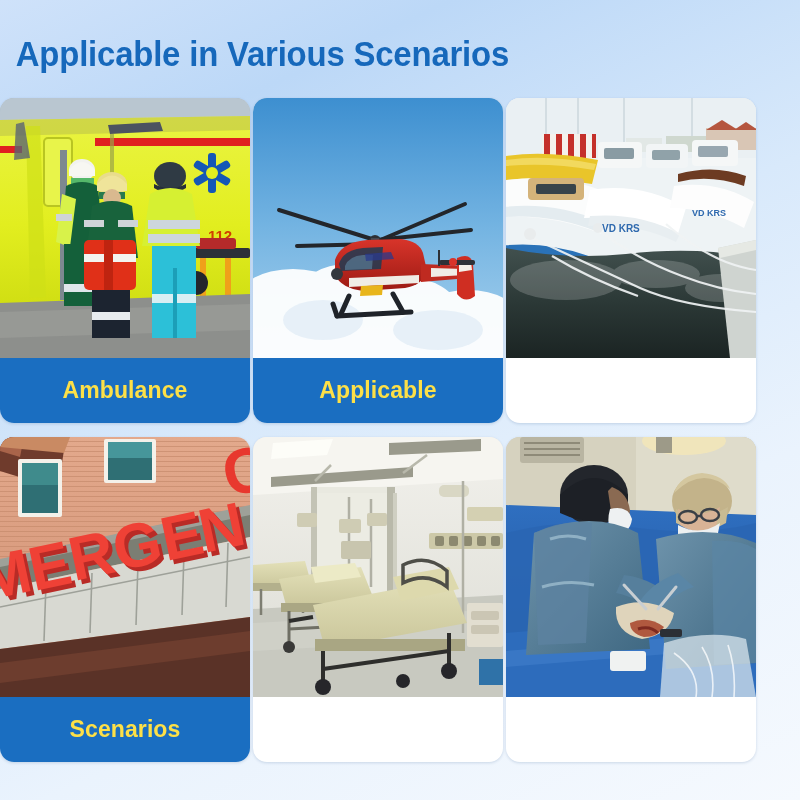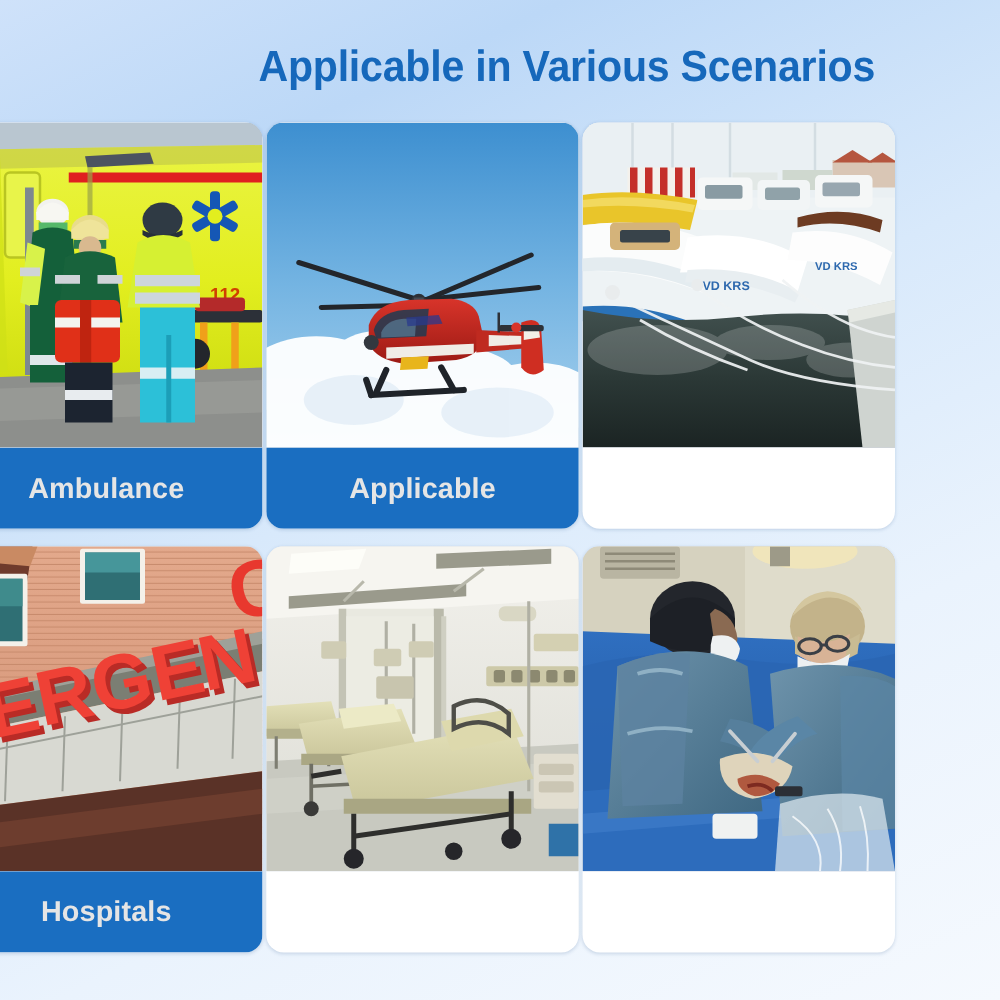--- a/index.html
+++ b/index.html
@@ -8,21 +8,21 @@
     font-family: "Liberation Sans", sans-serif;
     overflow: hidden;
   }
   body {
     background: linear-gradient(155deg, #cfe2fa 0%, #bcd8f7 18%, #d8e9fb 45%, #eaf3fd 70%, #f5f9fe 100%);
     position: relative;
   }
   .page {
     width: 716px; height: 800px;
     display: flex; flex-direction: column;
-    align-items: flex-end;
+    align-items: flex-start;
   }
   .page-title {
     margin-top: 34px;
     font-size: 35px;
     font-weight: bold;
     color: #1668bb;
     letter-spacing: -0.2px;
     font-stretch: condensed;
     transform: scaleX(0.94);
     text-align: center;
@@ -51,21 +51,21 @@
     width: 250px;
     height: 260px;
     overflow: hidden;
     position: relative;
     background: #cfd8e2;
   }
   .card-photo svg { display: block; width: 250px; height: 260px; }
   .card-label {
     flex: 1;
     background: #1a6ec1;
-    color: #e5e5e5;
+    color: #fde047;
     display: flex;
     align-items: center;
     justify-content: center;
     font-size: 23px;
     font-weight: bold;
     letter-spacing: 0.1px;
     white-space: nowrap;
   }
 </style>
 </head>
@@ -390,21 +390,21 @@
             <text transform="translate(74,144) rotate(-12)">R</text>
             <text transform="translate(118,134) rotate(-12)">G</text>
             <text transform="translate(166,124) rotate(-12)">E</text>
             <text transform="translate(204,116) rotate(-12)">N</text>
           </g>
           <g font-family="Liberation Sans, sans-serif" font-weight="bold" font-size="64" fill="#e8382e">
             <text transform="translate(228,60) rotate(-12)">C</text>
           </g>
         </svg>
       </div>
-      <div class="card-label">Hospitals</div>
+      <div class="card-label">Scenarios</div>
     </div>
 
     <div class="card">
       <div class="card-photo">
         <svg viewBox="0 0 250 260" preserveAspectRatio="xMidYMid slice">
           <defs>
             <linearGradient id="wardWall" x1="0" y1="0" x2="0" y2="1">
               <stop offset="0" stop-color="#f2f1ec"></stop>
                 <stop offset="1" stop-color="#dcdcd4"></stop>
             </linearGradient>

